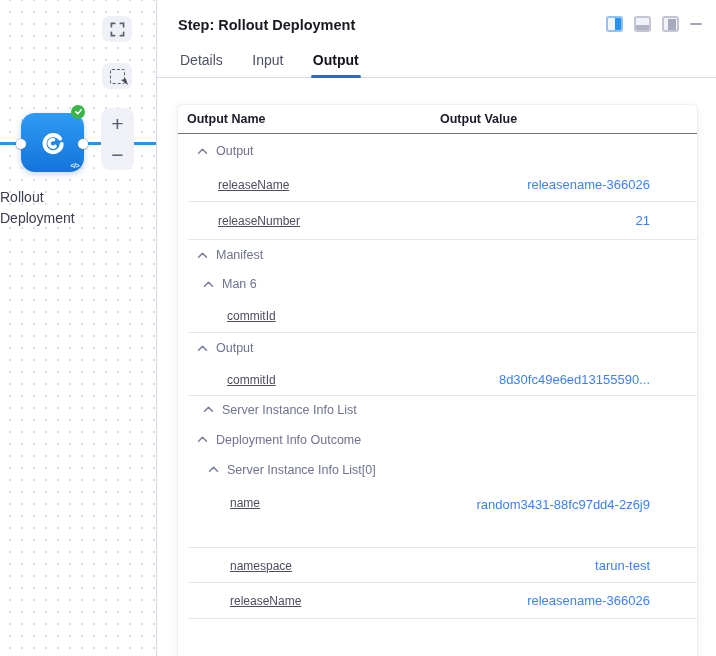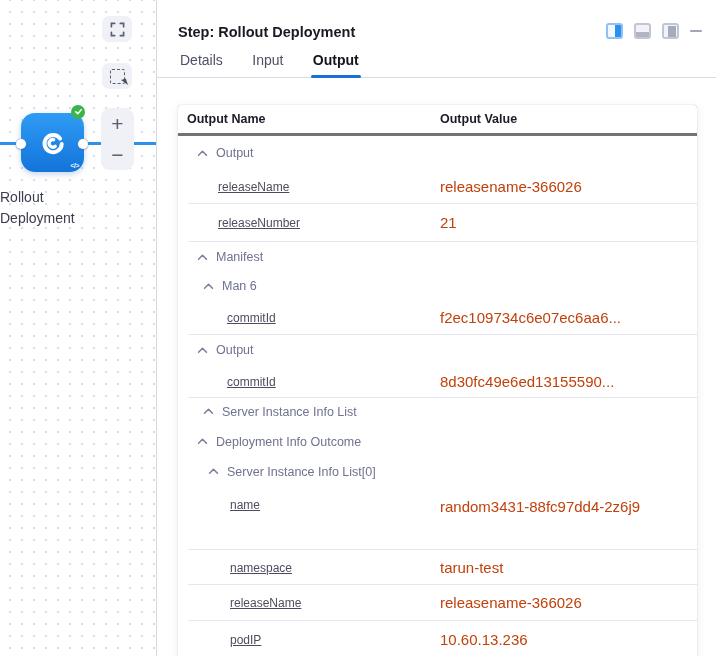--- a/index.html
+++ b/index.html
@@ -29,21 +29,21 @@
   .marquee-sq::after{content:"";position:absolute;right:-3px;bottom:-3px;width:0;height:0;
     border-left:5px solid transparent;border-top:7px solid #4c4f63;transform:rotate(-18deg);}
   .zoom-group{position:absolute;left:101px;top:108px;width:33px;height:62px;border-radius:9px;background:#eff1f6;
     display:flex;flex-direction:column;align-items:center;justify-content:space-around;z-index:2;}
   .zoom-glyph{font-size:21px;font-weight:300;color:#5b5e73;line-height:20px;cursor:pointer;}
 
   .panel-divider{position:absolute;left:156px;top:0;width:1px;height:656px;background:#d7d8e0;}
 
   
   .panel{position:absolute;left:157px;top:0;width:559px;height:656px;background:#fff;}
-  .panel-header{position:absolute;left:0;top:16px;width:100%;height:34px;}
+  .panel-header{position:absolute;left:0;top:9px;width:100%;height:34px;}
   .panel-title{position:absolute;left:21px;top:8px;font-size:14.5px;font-weight:bold;color:#191a22;}
   .win-icons{position:absolute;right:14px;top:7px;display:flex;align-items:center;gap:11px;}
   .pane-ic{width:17px;height:16px;border-radius:3px;box-sizing:border-box;position:relative;cursor:pointer;}
   .pane-split{border:2px solid #8fc2f3;background:#f2f8ff;overflow:hidden;}
   .pane-split::after{content:"";position:absolute;right:0;top:0;width:50%;height:100%;background:#2a91ef;}
   .pane-bottom{border:2px solid #c3c5d4;background:#f2f3f8;overflow:hidden;}
   .pane-bottom::after{content:"";position:absolute;left:0;bottom:0;width:100%;height:5px;background:#b1b4c4;}
   .pane-right{border:2px solid #c3c5d4;background:#f2f3f8;overflow:hidden;}
   .pane-right::after{content:"";position:absolute;right:1px;top:1px;width:8px;height:11px;background:#a6aabd;}
   .min-dash{width:12px;height:2.5px;border-radius:2px;background:#a2a6b6;cursor:pointer;}
@@ -51,31 +51,31 @@
   .tabbar{position:absolute;left:0;top:47px;width:100%;height:30px;border-bottom:1px solid #d9dbe4;}
   .tab{position:relative;display:inline-block;margin-left:21px;height:30px;line-height:26px;
     font-size:14px;color:#4e5165;cursor:pointer;padding:0 2px;}
   .tab:first-child{margin-left:21px;} .tab + .tab{}
   .tab.active{color:#14151c;font-weight:bold;}
   .tab.active::after{content:"";position:absolute;left:0;right:0;bottom:-1px;height:3px;background:#1b6fd3;border-radius:2px;}
 
   
   .card{position:absolute;left:21px;top:105px;width:519px;height:575px;background:#fff;border-radius:4px;
     box-shadow:0 0 1px rgba(40,41,61,.35), 0 2px 8px rgba(96,97,112,.13);box-sizing:border-box;}
-  .thead{display:flex;align-items:center;height:28px;border-bottom:3px solid #737373;}
+  .thead{display:flex;align-items:center;height:28px;border-bottom:1px solid #737373;}
   .thead .hc{font-size:12.5px;font-weight:bold;color:#1b1c28;}
   .hc.c1{width:262px;box-sizing:border-box;padding-left:9px;}
   .row{position:relative;display:flex;align-items:center;}
   .row.sep::after{content:"";position:absolute;left:10px;right:0;bottom:0;height:1px;background:#e5e6ee;}
   .chev{display:flex;align-items:center;}
   .glabel{font-size:12.5px;color:#6f7290;margin-left:8px;}
   .lvl1 .chev{margin-left:19px;} .lvl2 .chev{margin-left:25px;} .lvl3 .chev{margin-left:30px;}
   .ncell{width:262px;box-sizing:border-box;font-size:12px;color:#4c4e5f;text-decoration:underline;}
   .leaf.lvl1 .ncell{padding-left:40px;} .leaf.lvl2 .ncell{padding-left:49px;} .leaf.lvl3 .ncell{padding-left:52px;}
-  .vcell{width:210px;font-size:15px;color:#c2410c;line-height:28px;overflow-wrap:normal;}
+  .vcell{width:210px;font-size:13px;color:#3b82f6;line-height:28px;overflow-wrap:normal;text-align:right;}
   .row.multi{align-items:flex-start;padding-top:7px;box-sizing:border-box;}
   .row.multi .ncell{line-height:16px;padding-top:5px;}
   .row.multi .vcell{line-height:29px;}
 </style>
 </head>
 <body>
 
 <div class="app">
 
   <div class="canvas">
@@ -169,21 +169,20 @@
       <div class="row group lvl2" style="height:28px">
         <span class="chev">
             <svg width="11" height="7" viewBox="0 0 12 8">
               <polyline points="1.5,6 6,1.5 10.5,6" fill="none" stroke="#7d809c" stroke-width="1.8" stroke-linecap="round" stroke-linejoin="round"></polyline>
             </svg>
           </span>
         <span class="glabel">Man 6</span>
       </div>
       <div class="row leaf lvl2 sep" style="height:35px">
         <div class="ncell">commitId</div>
-        <div class="vcell">f2ec109734c6e07ec6aa6...</div>
       </div>
 
       <div class="row group lvl1" style="height:30px">
         <span class="chev">
             <svg width="11" height="7" viewBox="0 0 12 8">
               <polyline points="1.5,6 6,1.5 10.5,6" fill="none" stroke="#7d809c" stroke-width="1.8" stroke-linecap="round" stroke-linejoin="round"></polyline>
             </svg>
           </span>
         <span class="glabel">Output</span>
       </div>
@@ -221,19 +220,15 @@
         <div class="vcell">random3431-88fc97dd4-2z6j9</div>
       </div>
       <div class="row leaf lvl3 sep" style="height:35px">
         <div class="ncell">namespace</div>
         <div class="vcell">tarun-test</div>
       </div>
       <div class="row leaf lvl3 sep" style="height:36px">
         <div class="ncell">releaseName</div>
         <div class="vcell">releasename-366026</div>
       </div>
-      <div class="row leaf lvl3" style="height:38px">
-        <div class="ncell">podIP</div>
-        <div class="vcell">10.60.13.236</div>
-      </div>
     </div>
   </div>
 </div>
 
 </body></html>

